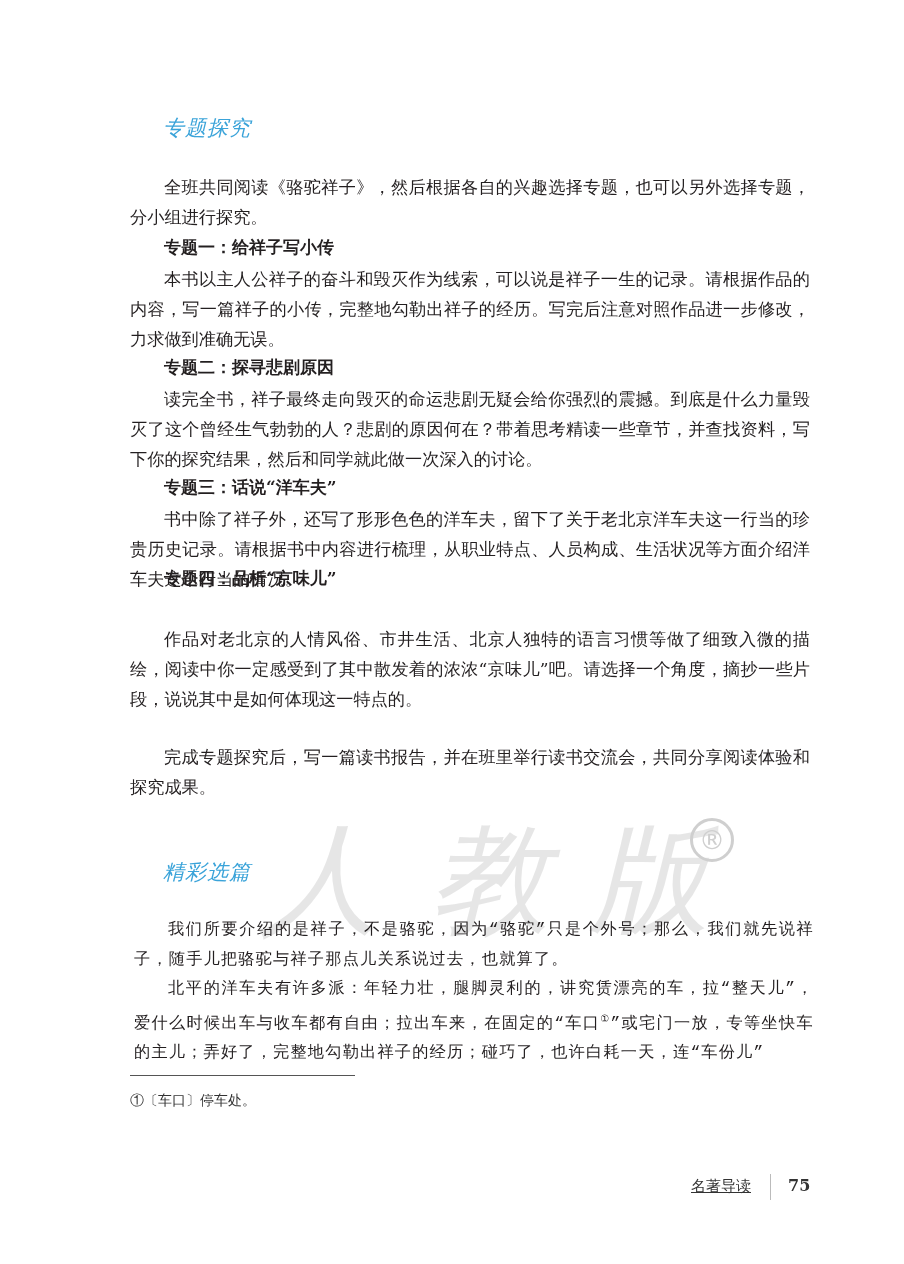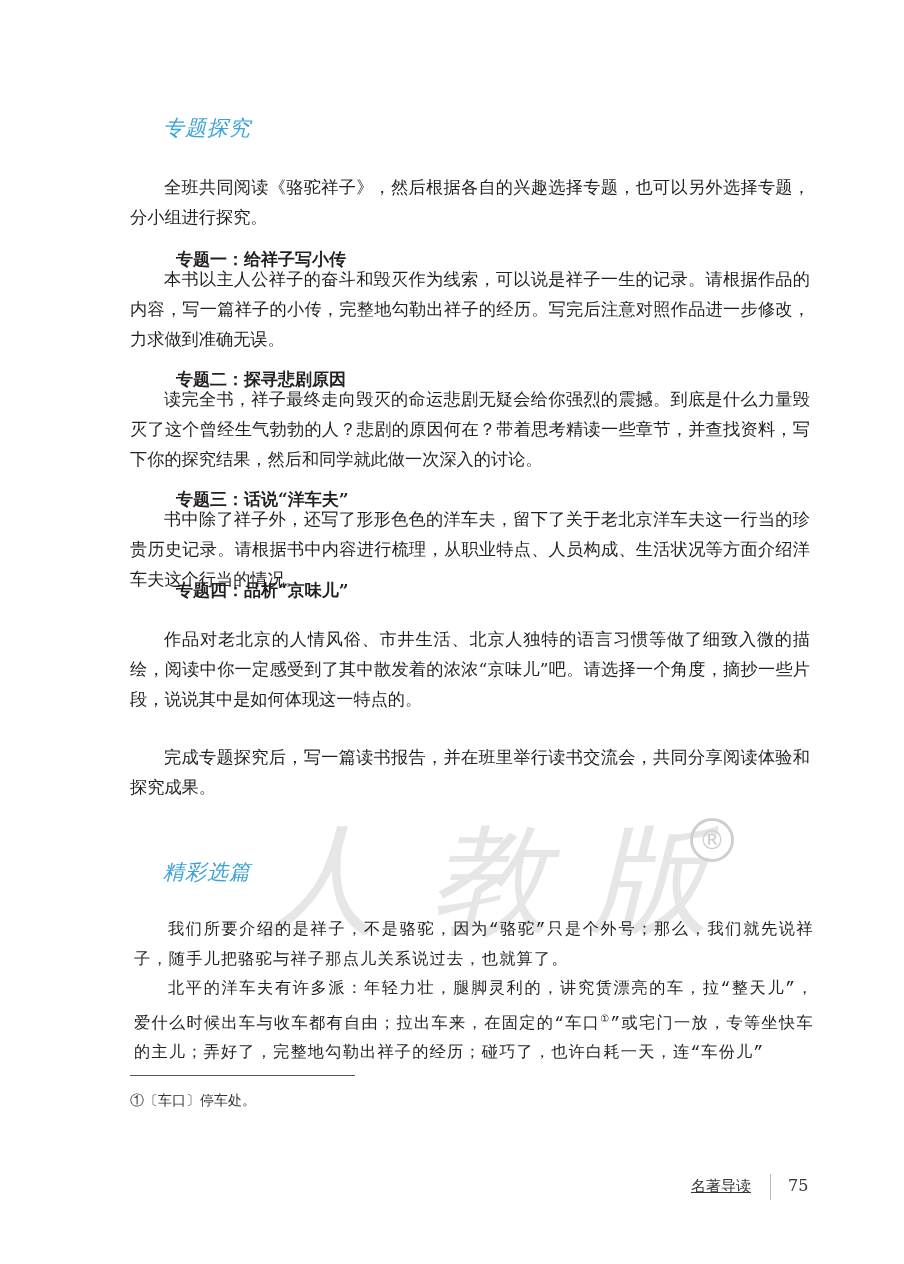--- a/index.html
+++ b/index.html
@@ -3,29 +3,29 @@
 <meta charset="utf-8">
 <style>
   html, body { margin:0; padding:0; background:#ffffff; }
   body { width:904px; height:1264px; position:relative; overflow:hidden;
          font-family:"DejaVu Serif","Liberation Serif",serif; color:#231f20; }
   .page { position:absolute; left:0; top:0; width:904px; height:1264px; }
   .heading { position:absolute; left:163px; font-size:21px; color:#3aa3d9;
              letter-spacing:1px; font-weight:normal; margin:0;font-style:italic; }
   .para { position:absolute; left:130px; width:680px; font-size:17.2px;
           line-height:30px; text-indent:34px; margin:0; text-align:justify; }
-  .sub { position:absolute; left:164px; font-size:17px; font-weight:bold; margin:12px; }
+  .sub { position:absolute; left:164px; font-size:17px; font-weight:bold; margin:0; }
   .excerpt { position:absolute; left:130px; width:680px; font-size:16.2px;
              line-height:29.5px; text-indent:34px; margin:4px; letter-spacing:1.2px;
              font-family:Liberation Mono, monospace; text-align:justify; }
   .rule { position:absolute; left:130px; top:1075px; width:225px; height:1px; background:#555; }
   .footnote { position:absolute; left:130px; top:1092px; font-size:14px; color:#333;text-align:right; }
   .footer-title { position:absolute; left:691px; top:1177px; font-size:15px; color:#333;text-decoration:underline; }
   .footer-sep { position:absolute; left:770px; top:1174px; width:1px; height:26px; background:#bbb; }
-  .page-num { position:absolute; left:788px; top:1176px; font-size:16px; color:#333; }
+  .page-num { position:absolute; left:788px; top:1176px; font-size:16px; color:#333;font-weight:bold; }
   .watermark { position:absolute; left:260px; top:810px; width:480px; height:130px;
                pointer-events:none; opacity:0.14; }
   .watermark span { position:absolute; font-size:120px; color:#555;
                     font-family:"DejaVu Serif",serif; font-style:italic; }
   .wm-r { position:absolute; left:690px; top:818px; width:38px; height:38px;
           border:3px solid #cfcfcf; border-radius:50%; color:#cfcfcf; font-size:26px;
           text-align:center; line-height:38px; font-family:"DejaVu Sans",sans-serif; }
   sup { font-size:10px; }
 </style>
 </head>

